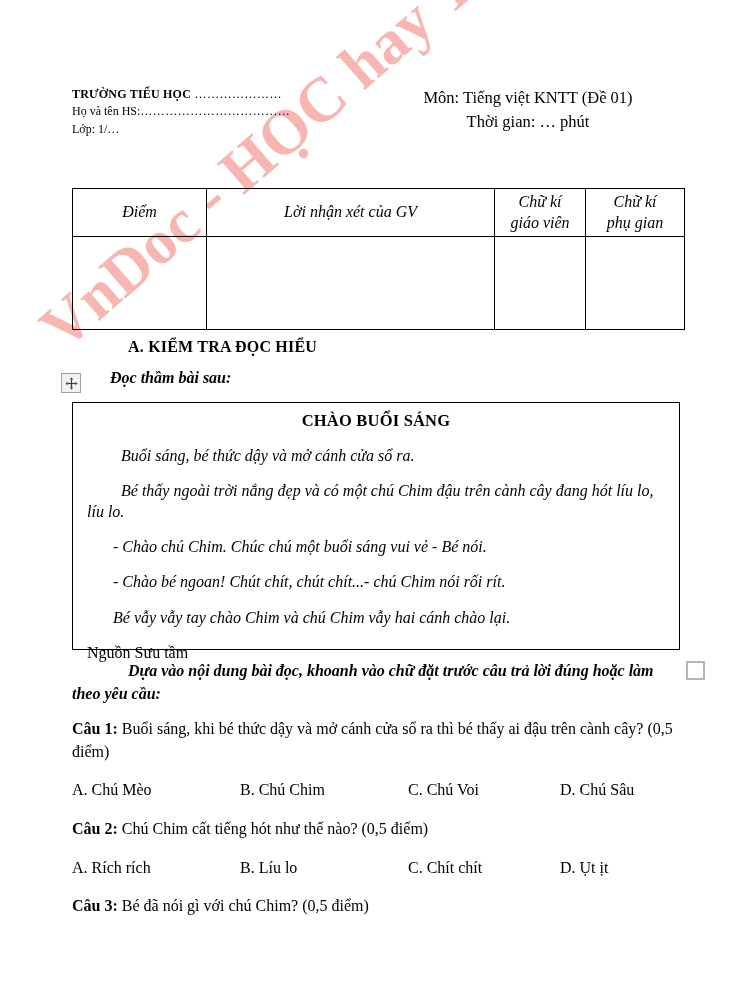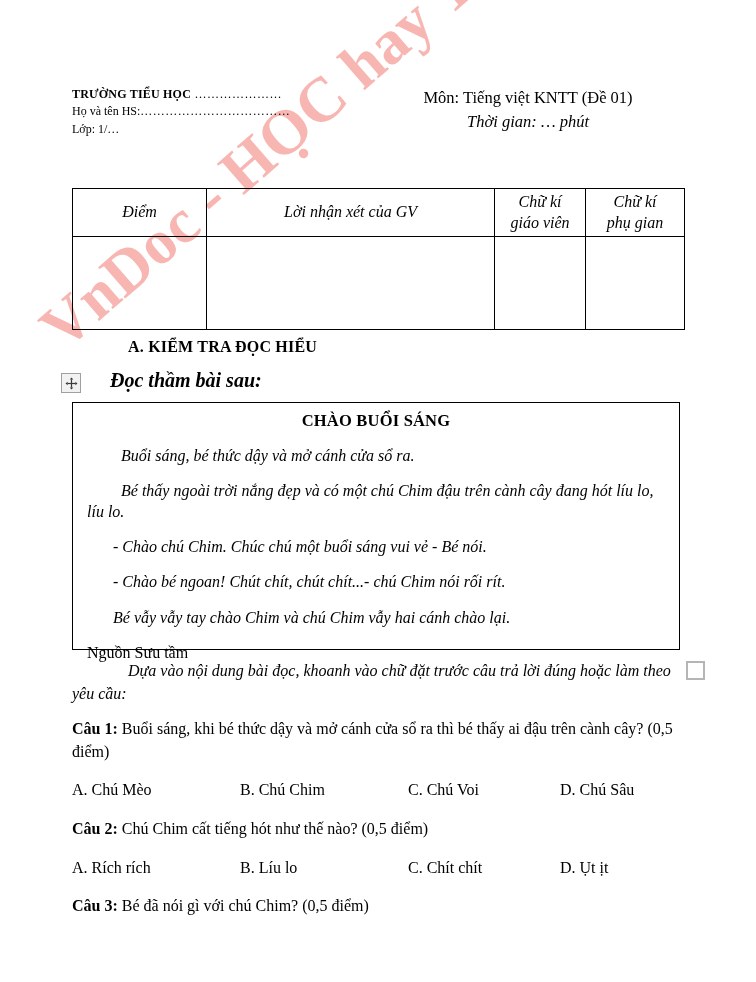--- a/index.html
+++ b/index.html
@@ -71,21 +71,20 @@
     text-align: center;
     font-size: 16.5px;
     line-height: 1.45;
   }
   .header-right .title {
     font-weight: 700;
     letter-spacing: .2px;
     margin-bottom: 1px;
   }
   .header-right .time {
-    font-style: italic;
     text-align: center;
   }
 
   
   .grade-table {
     position: absolute;
     left: 72px;
     top: 188px;
     width: 608px;
     border-collapse: collapse;
@@ -112,21 +111,21 @@
     left: 128px;
     top: 338px;
     font-size: 16px;
     font-weight: 700;
     letter-spacing: .2px;
   }
   .doc-tham {
     position: absolute;
     left: 110px;
     top: 369px;
-    font-size: 20px;
+    font-size: 16px;
     font-weight: 700;
     font-style: italic;
   }
 
   
   .move-handle {
     position: absolute;
     left: 61px;
     top: 373px;
     width: 18px;
@@ -187,21 +186,21 @@
     margin-top: 12px;
   }
 
   
   .instruction {
     position: absolute;
     left: 72px;
     top: 660px;
     width: 612px;
     font-size: 16px;
-    font-weight: 400;
+    font-weight: 700;
     font-style: italic;
     line-height: 1.42;
     text-indent: 56px;
   }
 
   
   .questions {
     position: absolute;
     left: 72px;
     top: 718px;

